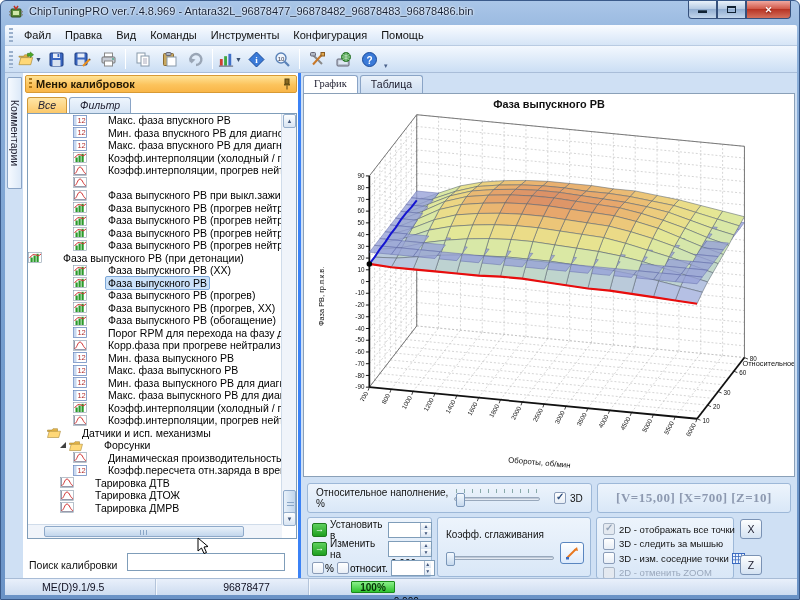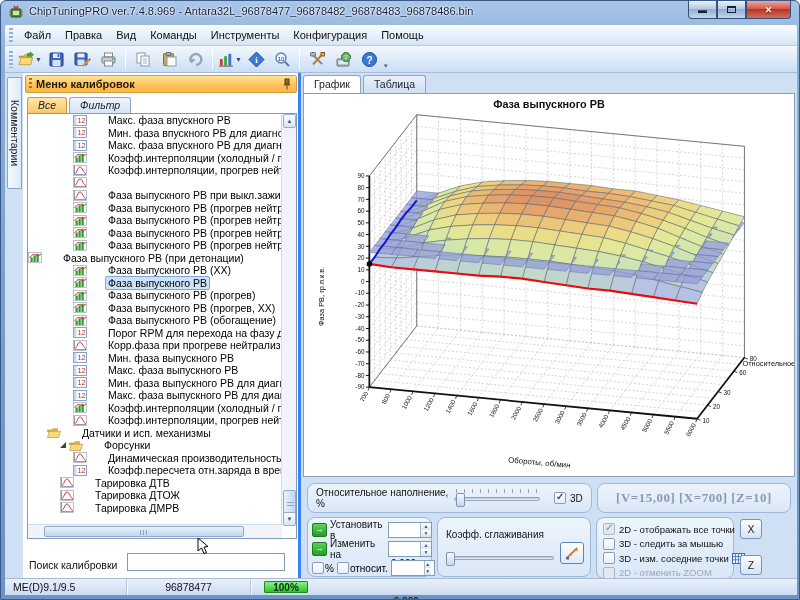--- a/index.html
+++ b/index.html
@@ -57,25 +57,25 @@
   .hsb{position:absolute;left:0;bottom:0;width:254px;height:14px;background:#f0f4fa;border-top:1px solid #d0dcea;}
   .hthumb{position:absolute;top:1px;height:11px;background:linear-gradient(180deg,#e8f1fa,#c2d6ec);border:1px solid #8ea9c9;border-radius:2px;}
   .hgrip{position:absolute;top:3px;left:50%;margin-left:-4px;width:8px;height:5px;background:repeating-linear-gradient(90deg,#8aa6c6 0 1px,transparent 1px 3px);}
   .searchrow{position:absolute;left:6px;top:478px;width:266px;height:20px;display:flex;align-items:flex-end;}
   .searchlabel{font-size:10.5px;color:#111;width:98px;}
   .searchinput{width:158px;height:18px;border:1px solid #7f9db9;background:#fff;font-size:11px;padding:0 3px;font-family:"Liberation Sans",sans-serif;}
   
   .rightpanel{position:absolute;left:296px;top:0;width:496px;height:100%;background:#cfe0f4;}
   .rtabs{position:absolute;left:2px;top:2px;height:18px;display:flex;}
   .rtab{font-size:10.5px;padding:2px 10px 0;border:1px solid #8aa4c6;border-bottom:none;border-radius:3px 3px 0 0;background:linear-gradient(180deg,#e9f1fa,#cfdff2);color:#223;margin-right:2px;}
-  .rtab.active{background:#fff;height:19px;}
+  .rtab.active{background:#fff;height:19px;font-family:Liberation Serif, serif;}
   .chartbox{position:absolute;left:2px;top:20px;width:492px;height:384px;background:#fff;border:1px solid #8aa0b8;}
   #surface-svg{position:absolute;left:0;top:0;}
   
-  .gbox{position:absolute;background:linear-gradient(180deg,#edf4fc,#d9e7f7);border:1px solid #9db8d8;border-radius:8px;}
+  .gbox{position:absolute;background:linear-gradient(180deg,#edf4fc,#d9e7f7);border:1px solid #9db8d8;border-radius:3px;}
   .r1left{left:6px;top:410px;width:285px;height:30px;display:flex;align-items:center;}
   .r1label{font-size:10px;color:#111;padding-left:8px;width:142px;}
   .slider{position:relative;height:18px;}
   .sl-ticks{position:absolute;left:2px;top:0;right:2px;height:4px;background:repeating-linear-gradient(90deg,#8aa 0 1px,transparent 1px 8px);}
   .sl-track{position:absolute;left:0;right:0;top:8px;height:4px;background:#e8eef6;border:1px solid #98a8bc;border-radius:2px;box-shadow:inset 0 1px 1px #b8c4d4;}
   .sl-thumb{position:absolute;top:4px;width:9px;height:14px;background:linear-gradient(180deg,#f4f9fe,#c6d9ee);border:1px solid #7a96b8;border-radius:2px;}
   .loadslider{width:86px;margin-left:4px;}
   .cbrow{display:flex;align-items:center;font-size:10px;color:#111;}
   .cb{width:12px;height:12px;border:1px solid #8a9cb8;background:linear-gradient(180deg,#fff,#e8eef6);border-radius:2px;margin-right:4px;flex:none;position:relative;}
   .cb.checked::after{content:"✓";position:absolute;left:1px;top:-2px;font-size:10px;color:#2a4a7a;font-weight:bold;}
@@ -98,21 +98,21 @@
   .smoothslider{width:108px;margin-top:6px;}
   .editbtn{position:absolute;right:6px;top:24px;width:24px;height:22px;border:1px solid #5a86c0;border-radius:3px;background:linear-gradient(180deg,#fff,#dceafc);display:flex;align-items:center;justify-content:center;}
   .r2chk{left:295px;top:444px;width:138px;height:62px;padding:4px 0 0 6px;}
   .r2chk .cbrow{height:14.5px;font-size:9.5px;white-space:nowrap;}
   .r2chk .cbrow.disabled{color:#9aa8bc;}
   .gridicon{margin-left:3px;display:inline-flex;}
   .xzcol{position:absolute;left:439px;top:446px;width:24px;height:58px;}
   .xzbtn{position:absolute;left:0;width:22px;height:20px;border:1px solid #7a92b4;border-radius:3px;background:linear-gradient(180deg,#fdfefe,#d4e2f2);font-size:10.5px;color:#223;display:flex;align-items:center;justify-content:center;}
   
   .statusbar{position:absolute;left:4px;top:577px;width:792px;height:17px;background:linear-gradient(180deg,#e9f0fb,#cddcf0);border-top:1px solid #a8bcd6;display:flex;align-items:center;font-size:10.5px;color:#112;}
-  .scell{height:100%;display:flex;align-items:center;padding:4px 8px;border-right:1px solid #b4c4da;box-shadow:1px 0 0 #f4f8fd;}
+  .scell{height:100%;display:flex;align-items:center;padding:4px 8px;border-right:1px solid #b4c4da;box-shadow:1px 0 0 #f4f8fd;margin-left:29px;}
   .badge100{background:linear-gradient(180deg,#8af08a,#2fc42f);border:1px solid #1a8a1a;border-radius:1px;padding:0 8px;font-weight:bold;font-size:10px;color:#053205;height:12px;line-height:12px;}
   .cursor-arrow{position:absolute;left:192px;top:464px;z-index:50;}
 </style>
 </head>
 <body>
 
 <div id="win">
 
   <div class="titlebar">
     <svg class="app-icon" viewBox="0 0 16 16">

